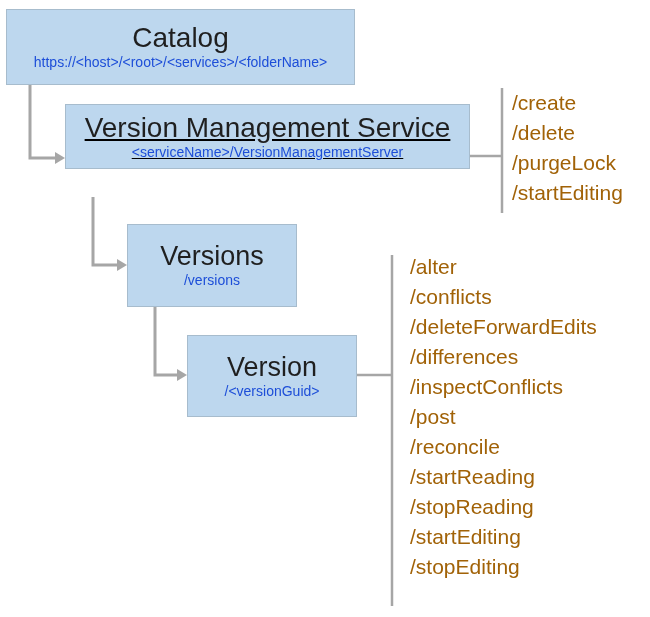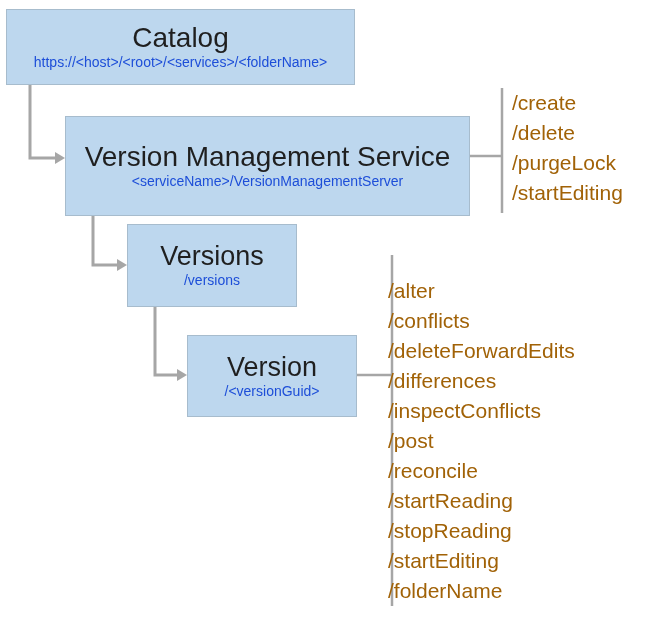--- a/index.html
+++ b/index.html
@@ -38,40 +38,40 @@
     color: #1f1f1f;
     white-space: nowrap;
     line-height: 1.12;
   }
   .node-subtitle {
     color: #1d4ed8;
     white-space: nowrap;
     line-height: 1.25;
   }
   .node.catalog   { left: 6px;   top: 9px;   width: 349px; height: 76px; }
-  .node.vms       { left: 65px;  top: 116px; width: 405px; height: 100px; }
+  .node.vms       { left: 65px;  top: 104px; width: 405px; height: 65px; text-decoration: underline; }
   .node.versions  { left: 127px; top: 224px; width: 170px; height: 83px; }
   .node.version   { left: 187px; top: 335px; width: 170px; height: 82px; }
 
   .node.catalog .node-title,
   .node.vms .node-title      { font-size: 28px; }
   .node.versions .node-title,
   .node.version .node-title  { font-size: 27px; }
 
   .node .node-subtitle { font-size: 14px; margin-top: 1px; }
 
   .ops {
     position: absolute;
     color: #a16207;
     font-size: 21px;
     line-height: 30px;
     white-space: nowrap;
   }
   .ops.vms-ops     { left: 512px; top: 88px;  }
-  .ops.version-ops { left: 388px; top: 252px; margin-top: 24px; }
+  .ops.version-ops { left: 410px; top: 252px; }
 </style>
 </head>
 <body>
 
 <div class="canvas">
 
   <svg class="connectors" viewBox="0 0 650 617" xmlns="http://www.w3.org/2000/svg">
 
     <path d="M30 85 L30 158 L55 158" fill="none" stroke="#a6a6a6" stroke-width="3"></path>
     <polygon points="55,152 65,158 55,164" fill="#a6a6a6"></polygon>
@@ -120,16 +120,16 @@
     <div class="op">/alter</div>
     <div class="op">/conflicts</div>
     <div class="op">/deleteForwardEdits</div>
     <div class="op">/differences</div>
     <div class="op">/inspectConflicts</div>
     <div class="op">/post</div>
     <div class="op">/reconcile</div>
     <div class="op">/startReading</div>
     <div class="op">/stopReading</div>
     <div class="op">/startEditing</div>
-    <div class="op">/folderName</div>
+    <div class="op">/stopEditing</div>
   </div>
 
 </div>
 
 </body></html>

